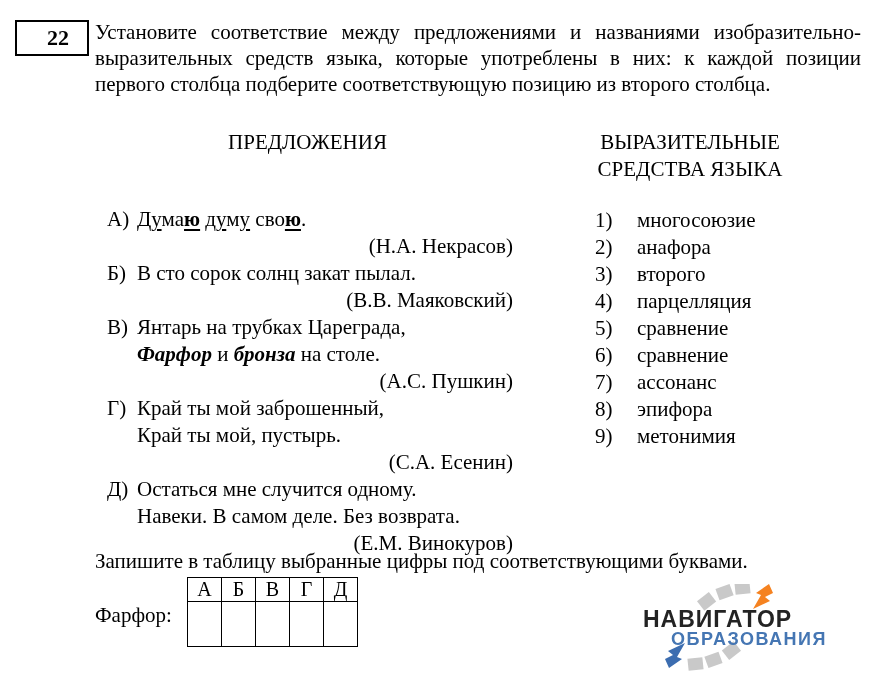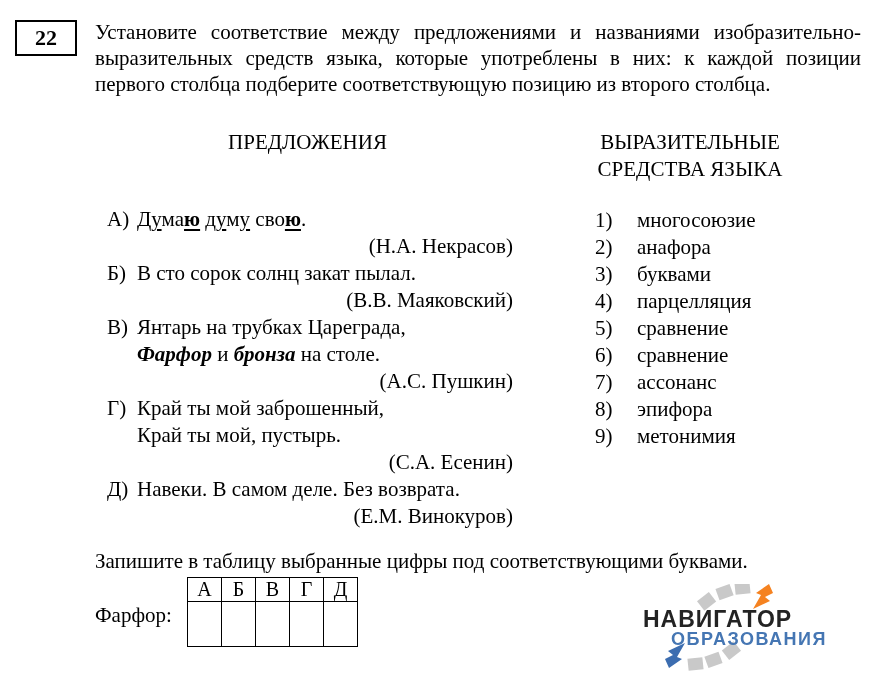--- a/index.html
+++ b/index.html
@@ -2,21 +2,21 @@
 <html style="--logo-title: #232323; --logo-subtitle: #4576B3; --orange: #F58220; --blue: #3C6DB0; --seg: #C9C9C9;"><head>
 <meta charset="utf-8">
 <style>
   html,body{margin:0;padding:0;background:#fff;}
   .page{position:relative;width:873px;height:687px;background:#ffffff;overflow:hidden;
         font-family:"Liberation Serif", serif;color:#000;}
 
   
   .qbox{position:absolute;left:15px;top:20px;width:58px;height:32px;border:2px solid #000;
         display:flex;align-items:center;justify-content:center;
-        font-weight:bold;font-size:22px;}
+        font-weight:bold;font-size:22px;padding-left:12px;}
 
   
   .prompt{position:absolute;left:95px;top:19px;width:766px;margin:0;
           font-size:21px;line-height:26px;text-align:justify;}
 
   
   .left-header{position:absolute;left:105px;top:129px;width:405px;text-align:center;
                font-size:21px;line-height:27px;}
   .right-header{position:absolute;left:565px;top:129px;width:250px;text-align:center;
                 font-size:21px;line-height:27px;}
@@ -93,37 +93,38 @@
       <div class="l-author">(А.С. Пушкин)</div>
     </div>
     <div class="l-item">
       <span class="l-marker">Г)</span>
       <div class="l-line"><span>Край ты мой заброшенный,</span></div>
       <div class="l-line"><span>Край ты мой, пустырь.</span></div>
       <div class="l-author">(С.А. Есенин)</div>
     </div>
     <div class="l-item">
       <span class="l-marker">Д)</span>
+      <div class="l-line"><span>Остаться мне случится одному.</span></div>
       <div class="l-line"><span>Навеки. В самом деле. Без возврата.</span></div>
       <div class="l-author">(Е.М. Винокуров)</div>
     </div>
   </div>
 
   <div class="right-items">
     <div class="r-item">
       <span class="r-num">1)</span>
       <span class="r-label">многосоюзие</span>
     </div>
     <div class="r-item">
       <span class="r-num">2)</span>
       <span class="r-label">анафора</span>
     </div>
     <div class="r-item">
       <span class="r-num">3)</span>
-      <span class="r-label">буквами</span>
+      <span class="r-label">второго</span>
     </div>
     <div class="r-item">
       <span class="r-num">4)</span>
       <span class="r-label">парцелляция</span>
     </div>
     <div class="r-item">
       <span class="r-num">5)</span>
       <span class="r-label">сравнение</span>
     </div>
     <div class="r-item">

